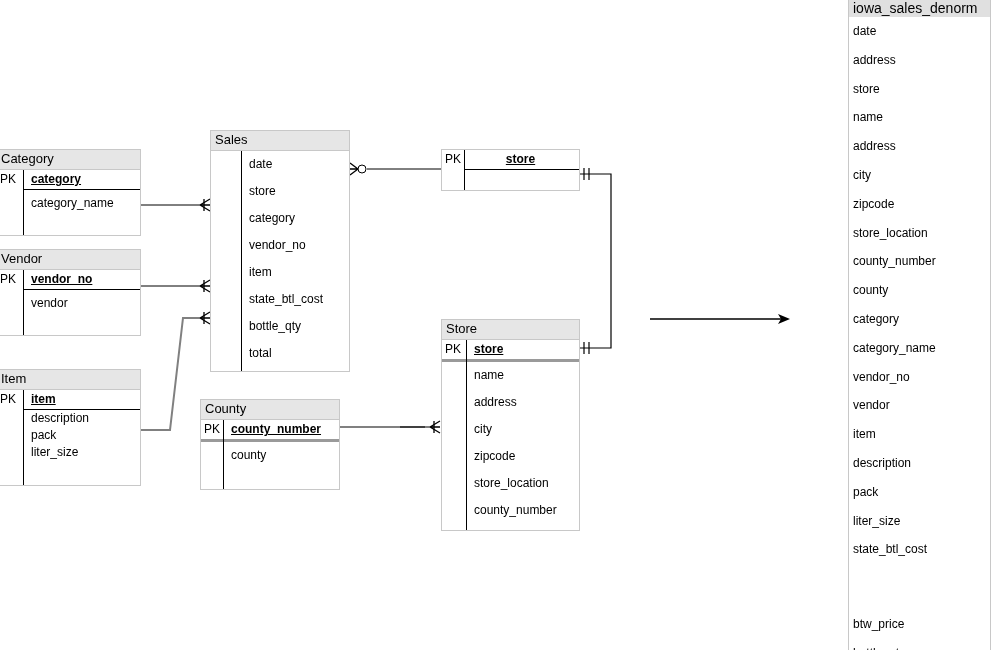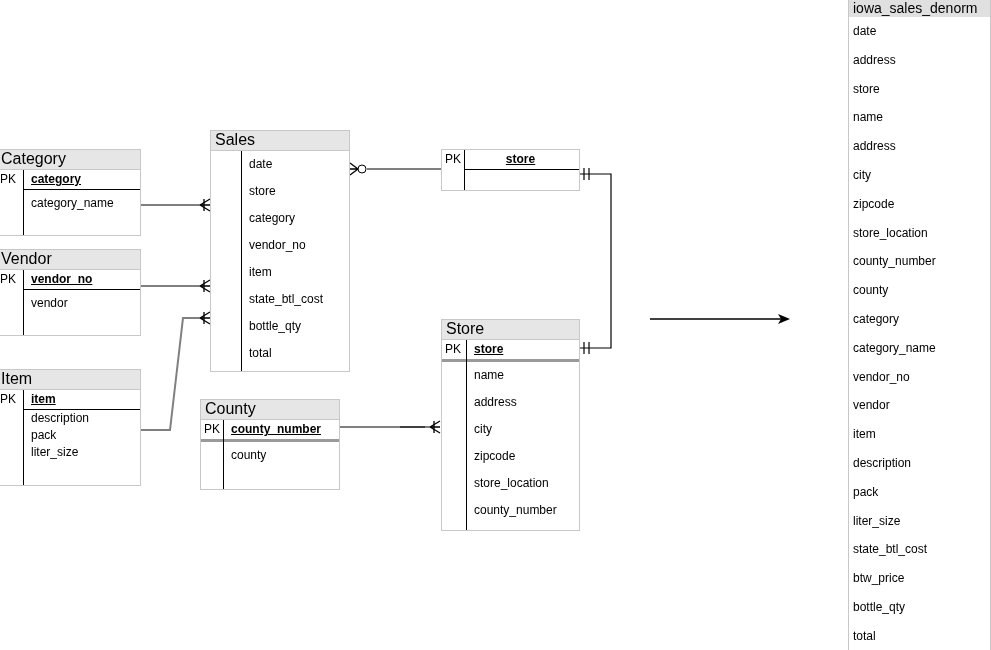--- a/index.html
+++ b/index.html
@@ -20,21 +20,21 @@
   
   .entity {
     position: absolute;
     box-sizing: border-box;
     background: #ffffff;
     border: 1px solid #c8c8c8;
   }
   .entity-title {
     background: #e6e6e6;
     border-bottom: 1px solid #c8c8c8;
-    font-size: 16px;
+    font-size: 13px;
     line-height: 18px;
     height: 19px;
     padding-left: 4px;
     white-space: nowrap;
     color: #000;
   }
   .entity-body {
     position: relative;
   }
   
@@ -353,17 +353,17 @@
       <div class="denorm-col" style="line-height: 28.8px; height: 28.8px;">county</div>
       <div class="denorm-col" style="line-height: 28.8px; height: 28.8px;">category</div>
       <div class="denorm-col" style="line-height: 28.8px; height: 28.8px;">category_name</div>
       <div class="denorm-col" style="line-height: 28.8px; height: 28.8px;">vendor_no</div>
       <div class="denorm-col" style="line-height: 28.8px; height: 28.8px;">vendor</div>
       <div class="denorm-col" style="line-height: 28.8px; height: 28.8px;">item</div>
       <div class="denorm-col" style="line-height: 28.8px; height: 28.8px;">description</div>
       <div class="denorm-col" style="line-height: 28.8px; height: 28.8px;">pack</div>
       <div class="denorm-col" style="line-height: 28.8px; height: 28.8px;">liter_size</div>
       <div class="denorm-col" style="line-height: 28.8px; height: 28.8px;">state_btl_cost</div>
-      <div class="denorm-col" style="line-height: 28.8px; height: 28.8px;">btw_price</div>
+      <div class="denorm-col" style="line-height: 28.8px; height: 28.8px; margin-top: 46px;">btw_price</div>
       <div class="denorm-col" style="line-height: 28.8px; height: 28.8px;">bottle_qty</div>
       <div class="denorm-col" style="line-height: 28.8px; height: 28.8px;">total</div>
     </div>
 </div>
 
 </body></html>

